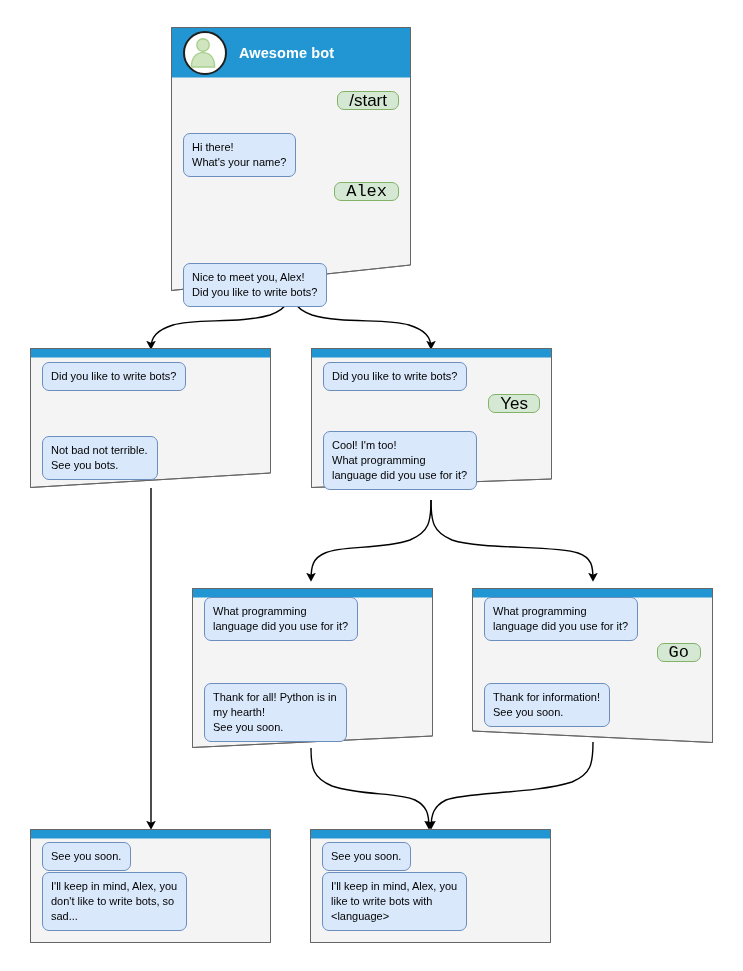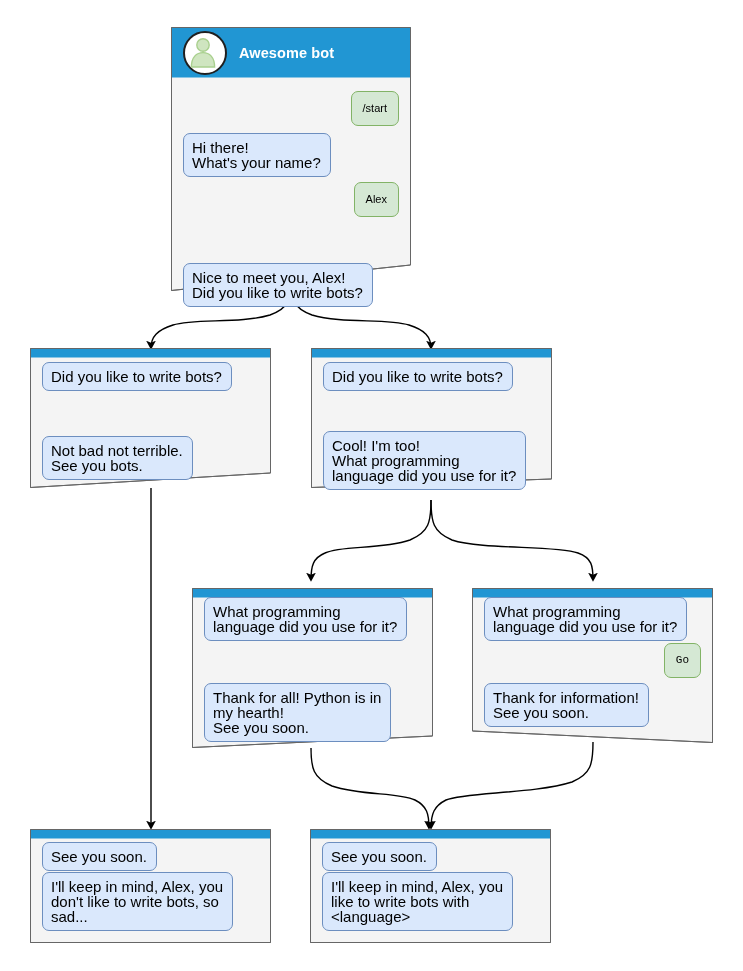--- a/index.html
+++ b/index.html
@@ -88,38 +88,38 @@
   .row {
     display: flex;
     position: absolute;
     left: 12px;
     right: 12px;
   }
   .row.left  { justify-content: flex-start; }
   .row.right { justify-content: flex-end; }
 
   .bubble {
-    font-size: 15px;
+    font-size: 11px;
     line-height: 15px;
     color: #000000;
     border-radius: 7px;
     box-sizing: border-box;
     white-space: pre-line;
     max-width: 205px;
   }
   .bubble.bot {
     background: #dae8fc;
     border: 1px solid #6c8ebf;
     padding: 6px 9px 6px 8px;
   }
   .bubble.user {
     background: #d5e8d4;
     border: 1px solid #82b366;
-    padding: 9px 11px;
-    font-size: 11px;
+    padding: 1px 11px;
+    font-size: 17px;
   }
 </style>
 </head>
 <body>
 
 <div id="canvas">
 
   <svg id="connectors" viewBox="0 0 743 971" width="743" height="971" xmlns="http://www.w3.org/2000/svg">
     <defs>
       <marker id="arrow" viewBox="0 0 12 12" refX="9" refY="6" markerWidth="7" markerHeight="7" orient="auto-start-reverse">
@@ -159,21 +159,21 @@
         <div class="bot-title">Awesome bot</div>
       </div>
 
       <div class="row right" style="top:64px;">
         <div class="bubble user">/start</div>
       </div>
       <div class="row left" style="top:106px;">
         <div class="bubble bot">Hi there!
 What's your name?</div>
       </div>
-      <div class="row right" style="top:155px;">
+      <div class="row right" style="top:155px;font-family:Liberation Mono, monospace;">
         <div class="bubble user">Alex</div>
       </div>
       <div class="row left" style="top:196px;margin-top:40px;">
         <div class="bubble bot">Nice to meet you, Alex!
 Did you like to write bots?</div>
       </div>
     </div>
   </div>
 
   <div class="screen" style="left:30px; top:348px; width:241px; height:140px;">
@@ -195,20 +195,23 @@
 
   <div class="screen" style="left:311px; top:348px; width:241px; height:140px;">
     <svg class="screen-shape" viewBox="0 0 241 140" preserveAspectRatio="none">
       <path d="M 0.5,0.5 L 240.5,0.5 L 240.5,131 L 0.5,139.5 Z" fill="#f4f4f4" stroke="#666666" stroke-width="1"></path>
       <rect x="0.5" y="0.5" width="240" height="9" fill="#2196d3" stroke="none"></rect>
       <path d="M 0.5,0.5 L 240.5,0.5 L 240.5,131 L 0.5,139.5 Z" fill="none" stroke="#666666" stroke-width="1"></path>
     </svg>
     <div class="screen-body">
       <div class="row left" style="top:14px;">
         <div class="bubble bot">Did you like to write bots?</div>
+      </div>
+      <div class="row right" style="top:46px;">
+        <div class="bubble user">Yes</div>
       </div>
       <div class="row left" style="top:83px;">
         <div class="bubble bot">Cool! I'm too!
 What programming
 language did you use for it?</div>
       </div>
     </div>
   </div>
 
   <div class="screen" style="left:192px; top:588px; width:241px; height:160px;">

